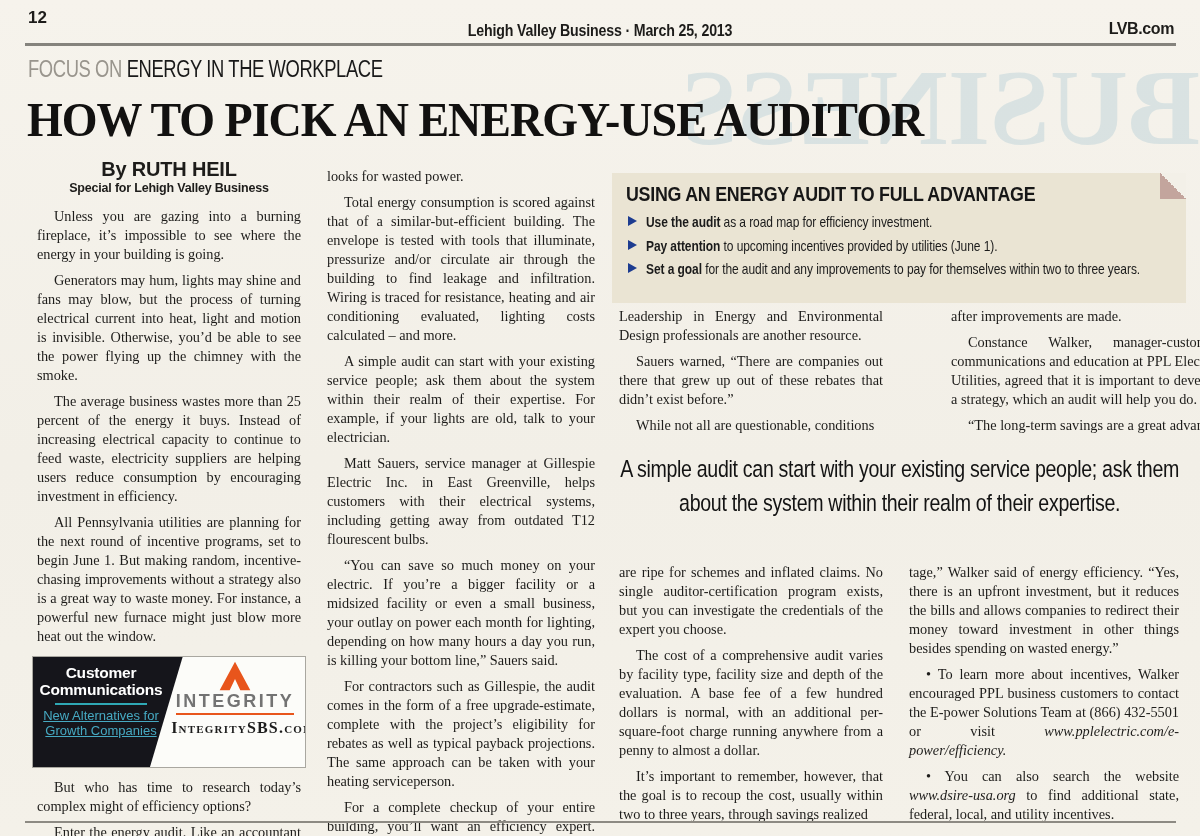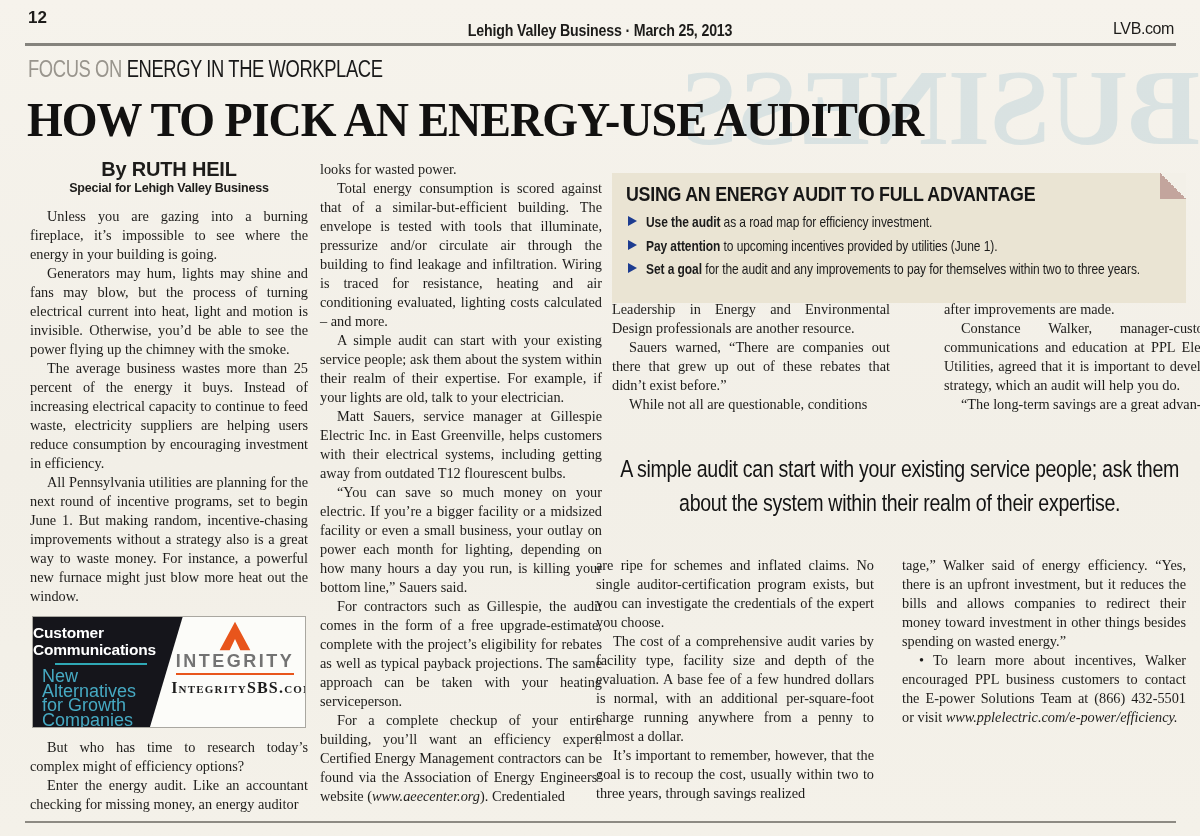--- a/index.html
+++ b/index.html
@@ -6,41 +6,41 @@
   body{width:1200px;height:836px;background:#e8e6e0;font-family:"Liberation Serif",serif;}
   .page{position:relative;width:1200px;height:836px;overflow:hidden;color:#1d1c1a;
         background:linear-gradient(180deg,#f6f3ec 0%,#f2efe7 55%,#f4f1e9 100%);}
   
   .pagenum{position:absolute;top:8px;left:28px;font-family:"Liberation Sans",sans-serif;
            font-weight:700;font-size:17px;z-index:2;}
   .masthead{position:absolute;top:21px;left:0;right:0;text-align:center;z-index:2;
             font-family:"Liberation Sans",sans-serif;font-weight:700;font-size:16.5px;
             letter-spacing:-0.2px;transform:scaleX(.86);}
   .site{position:absolute;top:20px;right:26px;font-family:"Liberation Sans",sans-serif;
-        font-weight:400;font-size:16px;letter-spacing:-0.4px;z-index:2;}
+        font-weight:700;font-size:16px;letter-spacing:-0.4px;z-index:2;}
   .rule-top{position:absolute;top:43px;left:25px;right:24px;height:3px;background:#85837d;z-index:2;}
   
   .kicker{position:absolute;top:56px;left:28px;font-family:"Liberation Sans",sans-serif;
           font-size:23px;letter-spacing:-0.5px;white-space:nowrap;
           transform:scaleX(.8);transform-origin:left center;z-index:2;}
   .kicker .k1{color:#99958d;}
   .kicker .k2{color:#191919;}
   .headline{position:absolute;top:92px;left:27px;font-size:46px;font-weight:700;
             letter-spacing:-1px;white-space:nowrap;color:#121110;z-index:2;
             transform:scaleY(1.04);transform-origin:left top;}
   
   .col{position:absolute;font-size:14.3px;line-height:19px;text-align:justify;z-index:2;}
-  .para{margin:0;text-indent:17px;}
+  .para{margin:7px;text-indent:17px;}
   .para.noindent{text-indent:0;}
   .para em{font-style:italic;}
   #col1{left:30px;top:160px;width:278px;}
   #col2{left:320px;top:160px;width:282px;}
   #col3u{left:612px;top:300px;width:278px;}
   #col4u{left:944px;top:300px;width:282px;}
-  #col3l{left:596px;top:556px;width:278px;}
+  #col3l{left:612px;top:556px;width:278px;}
   #col4l{left:902px;top:556px;width:284px;}
   .byline{text-align:center;font-family:"Liberation Sans",sans-serif;margin-bottom:9px;text-indent:0;}
   .byline .b1{font-weight:700;font-size:20px;letter-spacing:-0.2px;}
   .byline .b2{font-weight:700;font-size:12.5px;letter-spacing:-0.2px;}
   
   .infobox{position:absolute;left:612px;top:173px;width:574px;height:130px;z-index:3;
            background:#eae4d3;box-sizing:border-box;padding:9px 14px 8px 14px;}
   .infobox .fold{position:absolute;top:0;right:0;width:26px;height:26px;
                  background:linear-gradient(45deg,#c3a59d 50%,#f3f0e8 50%);}
   .infobox h2{margin:0 0 5px 0;font-family:"Liberation Sans",sans-serif;font-weight:700;
@@ -58,25 +58,25 @@
   
   .pullquote{position:absolute;left:614px;top:452px;width:714px;z-index:2;
              font-family:"Liberation Sans",sans-serif;font-size:24.5px;line-height:34px;
              letter-spacing:-0.4px;text-align:center;color:#131313;
              transform:scaleX(.8);transform-origin:left top;}
   
   .ad{position:relative;margin:10px 2px 10px 2px;height:110px;background:#fcfcf9;
       border:1px solid #a9a7a0;overflow:hidden;text-indent:0;}
   .ad-black{position:absolute;inset:0;background:#15151b;
             clip-path:polygon(0 0,55% 0,43% 100%,0 100%);}
-  .ad-left{position:absolute;left:0;top:7px;width:50%;text-align:left;color:#fff;
+  .ad-left{position:absolute;left:0;top:7px;width:50%;text-align:center;color:#fff;
            font-family:"Liberation Sans",sans-serif;z-index:1;}
   .ad-left .t{font-weight:700;font-size:15.5px;line-height:17px;letter-spacing:-0.2px;}
   .ad-left .rule{width:92px;height:2px;background:#2fa8b5;margin:5px auto 4px auto;}
-  .ad-left .tag{color:#46a9c2;font-size:18px;line-height:14.5px;width:118px;margin:0 auto;}
+  .ad-left .tag{color:#46a9c2;font-size:13px;line-height:14.5px;width:118px;margin:0 auto;text-decoration:underline;}
   .ad-right{position:absolute;right:6px;top:4px;width:47%;text-align:center;z-index:1;}
   .ad-right svg{display:block;margin:0 auto;}
   .ad-brand{font-family:"Liberation Sans",sans-serif;font-weight:700;font-size:18px;
             letter-spacing:2.5px;color:#737373;margin-top:1px;}
   .ad-right .rule{width:118px;height:2px;background:#e8551c;margin:2px auto 3px auto;}
   .ad-url{font-family:"Liberation Serif",serif;font-variant:small-caps;font-weight:700;
           font-size:16px;letter-spacing:1.2px;color:#1c1c1c;}
   
   .ghost1{position:absolute;top:46px;left:688px;width:512px;height:130px;overflow:hidden;
           font-family:"Liberation Serif",serif;font-weight:700;font-size:108px;
@@ -187,16 +187,17 @@
   <div class="pullquote">A simple audit can start with your existing service people; ask them about the system within their realm of their expertise.</div>
 
   <div class="col" id="col3l">
       <p class="para noindent"><span>are ripe for schemes and inflated claims. No single auditor-certification program exists, but you can investigate the credentials of the expert you choose.</span></p>
       <p class="para"><span>The cost of a comprehensive audit varies by facility type, facility size and depth of the evaluation. A base fee of a few hundred dollars is normal, with an additional per-square-foot charge running anywhere from a penny to almost a dollar.</span></p>
       <p class="para"><span>It’s important to remember, however, that the goal is to recoup the cost, usually within two to three years, through savings realized</span></p>
     </div>
   <div class="col" id="col4l">
       <p class="para noindent"><span>tage,” Walker said of energy efficiency. “Yes, there is an upfront investment, but it reduces the bills and allows companies to redirect their money toward investment in other things besides spending on wasted energy.”</span></p>
       <p class="para"><span>• To learn more about incentives, Walker encouraged PPL business customers to contact the E-power Solutions Team at (866) 432-5501 or visit </span><em>www.pplelectric.com/e-power/efficiency.</em></p>
+      <p class="para"><span>• You can also search the website </span><em>www.dsire-usa.org</em><span> to find additional state, federal, local, and utility incentives.</span></p>
     </div>
 
   <div class="rule-bottom"></div>
 </div>
 
 </body></html>

